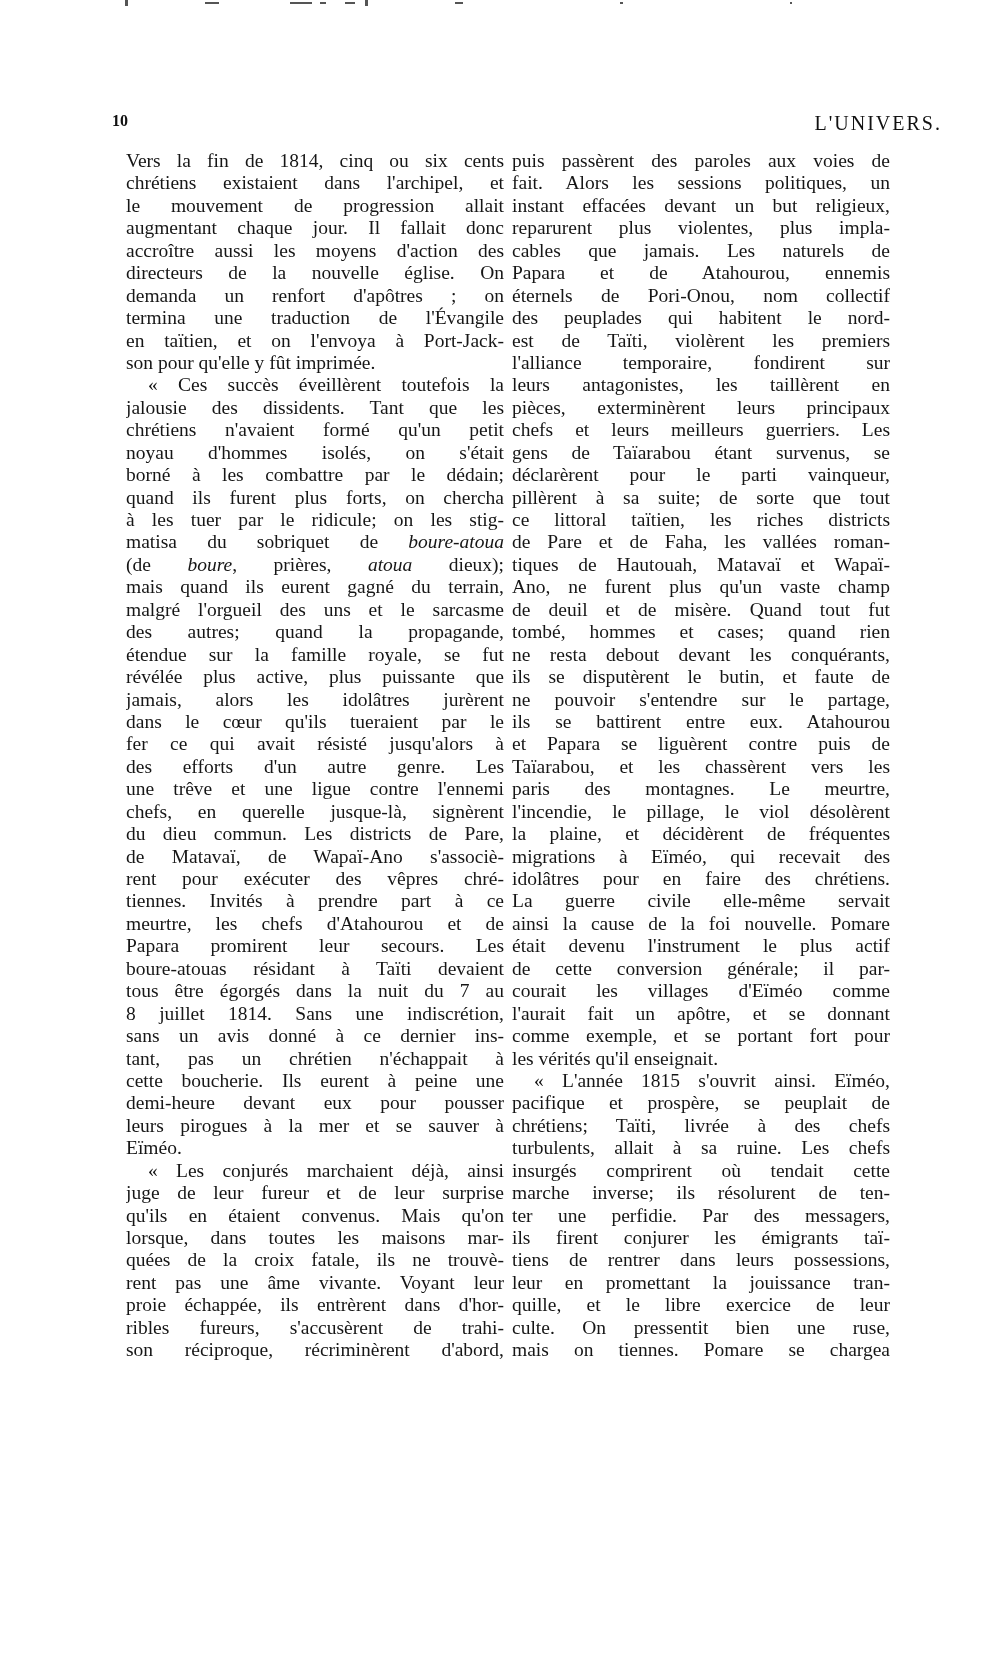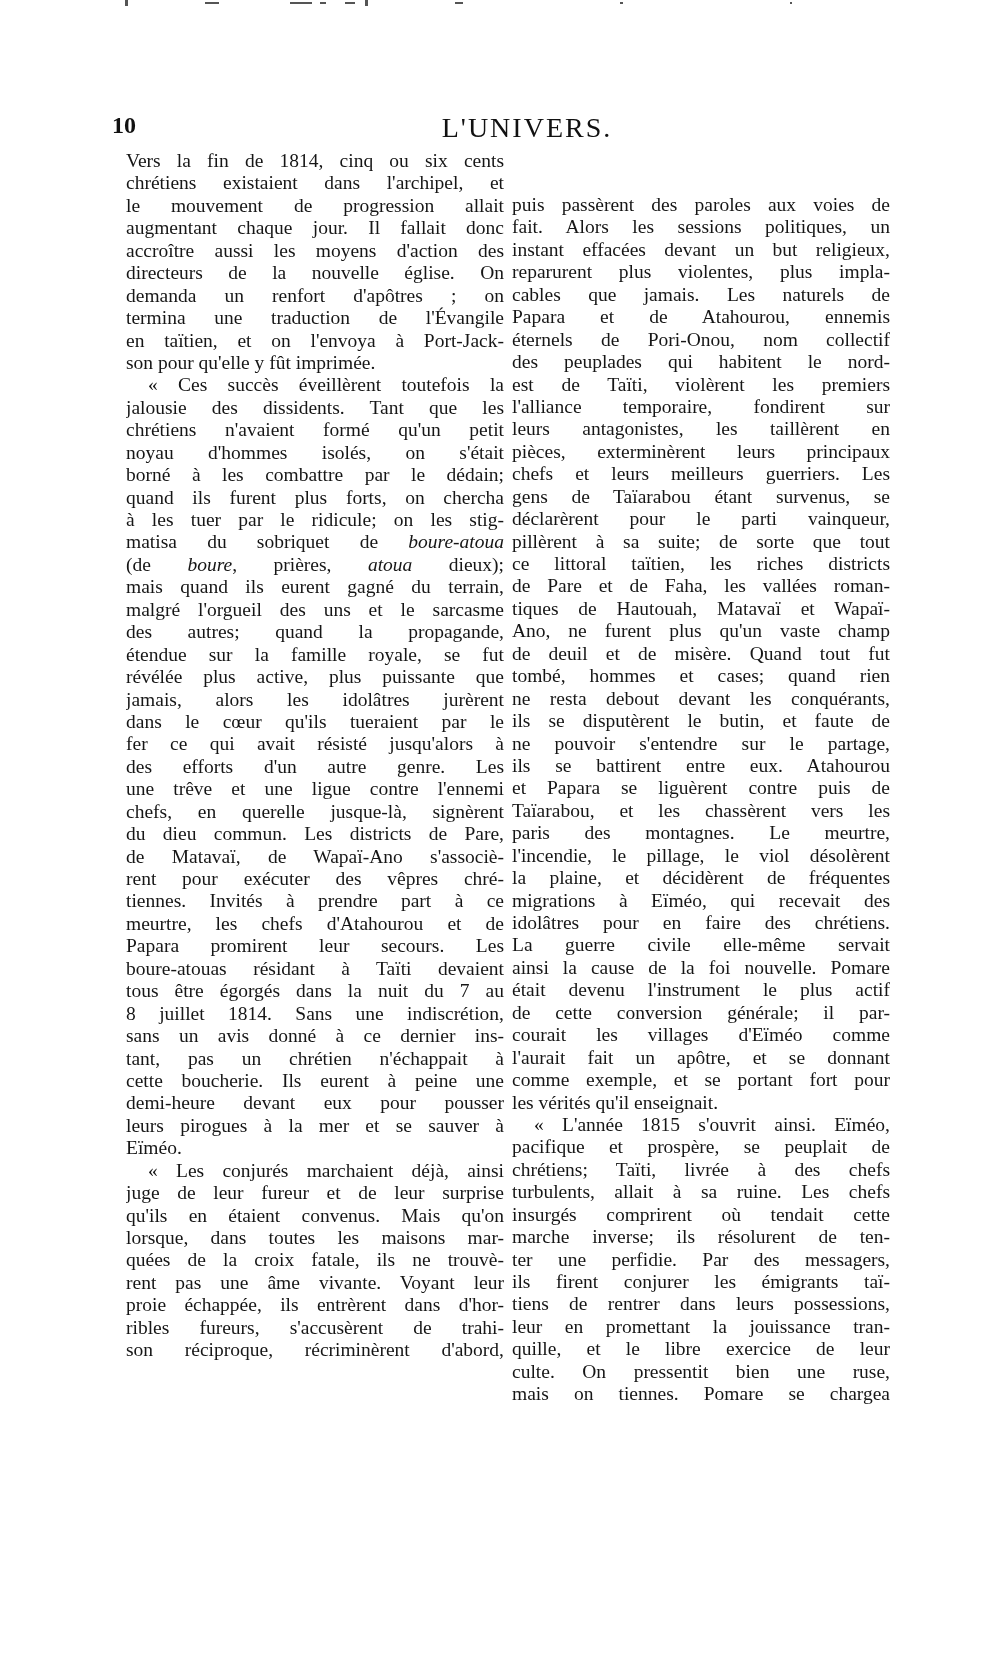--- a/index.html
+++ b/index.html
@@ -38,42 +38,42 @@
       left: 112px;
       width: 830px;
       height: 30px;
     }
     .page-number {
       position: absolute;
       left: 0;
       top: 0;
       font-family: "Liberation Serif", serif;
       font-weight: bold;
-      font-size: 24px;
+      font-size: 16px;
       color: #111;
       text-align: center;
     }
     .running-head {
       position: absolute;
       left: 0;
       width: 100%;
       top: 0;
-      text-align: center;
+      text-align: right;
       font-family: "Liberation Serif", serif;
-      font-size: 28px;
+      font-size: 20px;
       letter-spacing: 2px;
       color: #111;
     }
     .column {
       position: absolute;
       top: 150px;
       width: 378px;
     }
     .col-left { left: 112px; margin-left: 14px; }
-    .col-right { left: 512px; width: 378px; margin-top: 44px; }
+    .col-right { left: 512px; width: 378px; }
     .line {
       display: block;
       height: 22.45px;
       line-height: 22.45px;
       font-family: "Liberation Serif", serif;
       font-size: 19.5px;
       white-space: nowrap;
       text-align: justify;
       text-align-last: justify;
       overflow: hidden;

